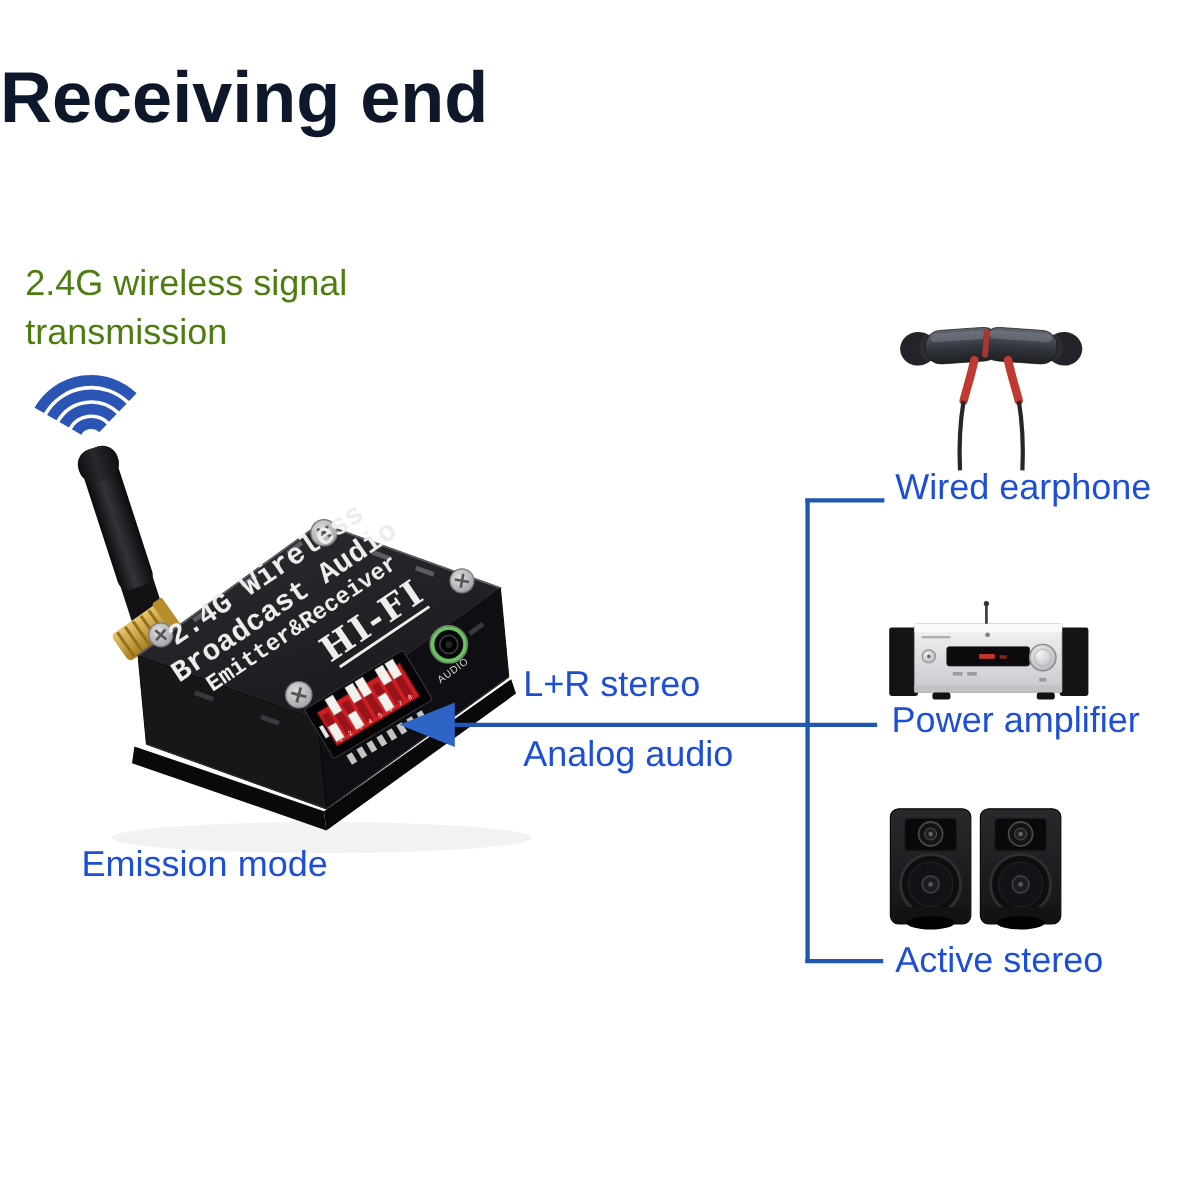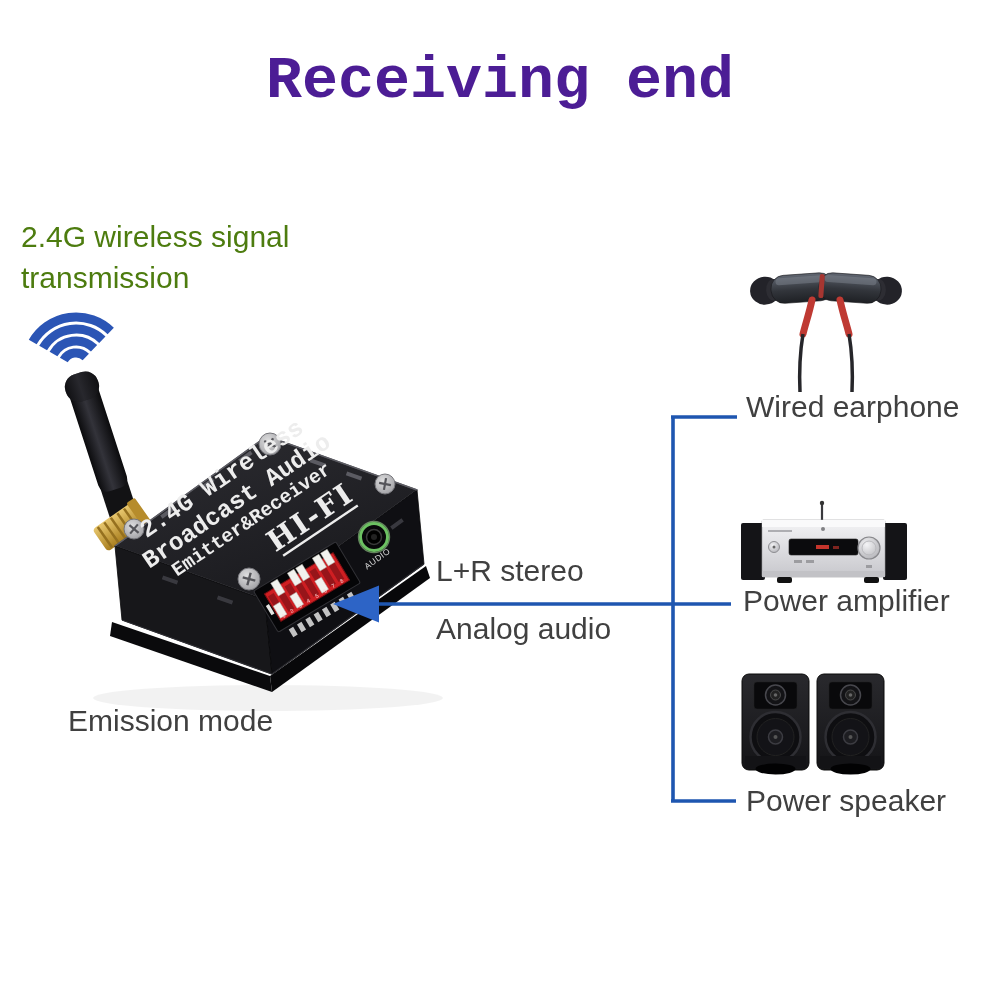--- a/index.html
+++ b/index.html
@@ -2,28 +2,28 @@
 <html><head>
 <meta charset="utf-8">
 <style>
   html,body{margin:0;padding:0;}
   body{
     width:1000px;height:1000px;position:relative;background:#ffffff;
     font-family:"Liberation Sans", sans-serif;overflow:hidden;
   }
   .abs{position:absolute;}
   .title{
-    left:0;right:0;top:47px;text-align:center;
-    font-size:60px;font-weight:700;color:#4c1d95;letter-spacing:0px;font-family:Liberation Mono, monospace;
+    left:0;right:0;top:47px;text-align:left;
+    font-size:60px;font-weight:700;color:#0f172a;letter-spacing:0px;
   }
   .note{
     left:21px;top:216px;font-size:30px;color:#4d7c0f;line-height:1.38;
     white-space:pre-line;
   }
-  .plain-label{font-size:30px;color:#404040;}
+  .plain-label{font-size:30px;color:#1d4ed8;}
   .lbl-emission{left:68px;top:704px;}
   .lbl-lr{left:436px;top:554px;text-align:right;}
   .lbl-analog{left:436px;top:612px;}
   .lbl-r1{left:746px;top:390px;}
   .lbl-r2{left:743px;top:584px;}
   .lbl-r3{left:746px;top:784px;}
   svg{position:absolute;left:0;top:0;}
 </style>
 </head>
 <body>
@@ -306,13 +306,13 @@
 <div class="abs plain-label lbl-emission">Emission mode</div>
 
 <div class="abs plain-label lbl-lr">L+R stereo</div>
 
 <div class="abs plain-label lbl-analog">Analog audio</div>
 
 <div class="abs plain-label lbl-r1">Wired earphone</div>
 
 <div class="abs plain-label lbl-r2">Power amplifier</div>
 
-<div class="abs plain-label lbl-r3">Power speaker</div>
+<div class="abs plain-label lbl-r3">Active stereo</div>
 
 </body></html>

